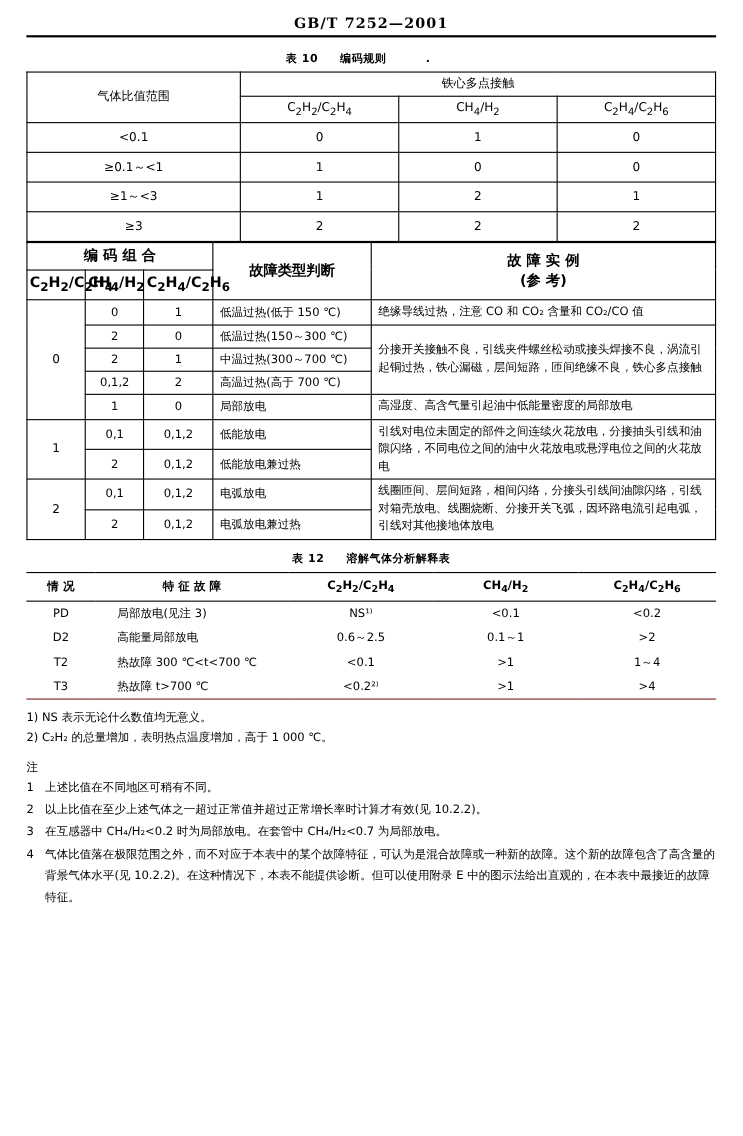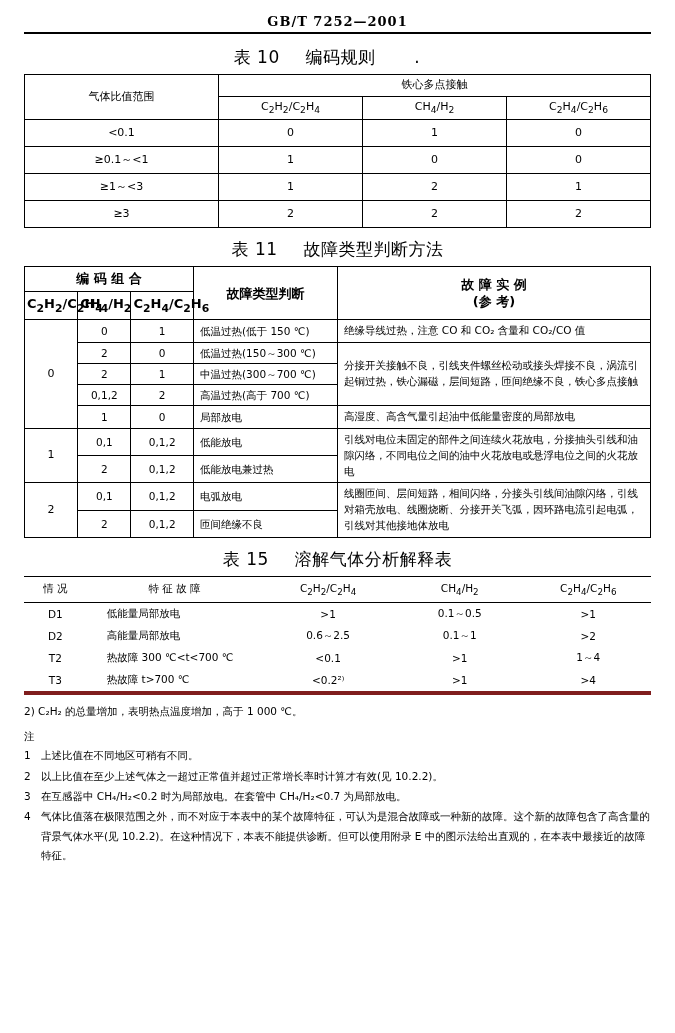--- a/index.html
+++ b/index.html
@@ -25,23 +25,24 @@
     padding-bottom:3px;
     font-family:"DejaVu Serif","Liberation Serif",serif;
   }
   .header-rule{
     border-bottom:2px solid #000;
     margin-bottom:12px;
   }
   
   .tbl-caption{
     text-align:center;
-    font-size:17px;
+    font-size:10px;
     margin:10px 0 5px 0;
     letter-spacing:0.5px;
+    font-weight:bold;
   }
   .tbl-caption .num{margin:0 4px;}
   .tbl-caption .dot{
     display:inline-block;
     width:60px;
   }
   
   table{
     border-collapse:collapse;
     width:100%;
@@ -84,25 +85,25 @@
     table-layout:fixed;
   }
   .t12 th,.t12 td{
     padding:4px 2px;
     text-align:center;
     vertical-align:middle;
   }
   .t12 thead th{
     border-top:1px solid #000;
     border-bottom:1px solid #000;
-    font-weight:normal;
+    font-weight:bold;
     padding:5px 2px;
     margin-top:25px;
   }
-  .t12 tbody tr:last-child td{border-bottom:4px solid #7f1d1d;}
+  .t12 tbody tr:last-child td{border-bottom:1px solid #7f1d1d;}
   .t12 td.c-left{text-align:left;padding-left:20px;}
   .t12 td.c-case{text-align:center;}
 
   .notes{
     font-size:10.5px;
     line-height:1.85;
     margin-top:7px;
   }
   .notes .ln{display:block;}
   .note-head{margin-top:9px;margin-bottom:2px;font-size:10.5px;}
@@ -174,25 +175,20 @@
       </tr>
       <tr>
         <td class="rowlabel">≥3</td>
         <td>2</td>
         <td>2</td>
         <td>2</td>
       </tr>
     </tbody>
   </table>
 
-  <div class="tbl-caption">
-    <span>表 11</span>
-    <span class="num">&nbsp;</span>
-    <span>故障类型判断方法</span>
-  </div>
 
   <table class="bordered t11">
     <colgroup>
       <col style="width:8.5%">
         <col style="width:8.5%">
         <col style="width:10%">
       <col style="width:23%">
         <col style="width:50%">
     </colgroup>
     <thead>
@@ -258,27 +254,27 @@
       <tr>
         <td class="grp" rowspan="2">2</td>
         <td>0,1</td>
         <td>0,1,2</td>
         <td class="type">电弧放电</td>
         <td class="desc" rowspan="2">线圈匝间、层间短路，相间闪络，分接头引线间油隙闪络，引线对箱壳放电、线圈烧断、分接开关飞弧，因环路电流引起电弧，引线对其他接地体放电</td>
       </tr>
       <tr>
         <td>2</td>
         <td>0,1,2</td>
-        <td class="type">匝间绝缘不良</td>
+        <td class="type">电弧放电兼过热</td>
       </tr>
     </tbody>
   </table>
 
   <div class="tbl-caption">
-    <span>表 15</span>
+    <span>表 12</span>
     <span class="num">&nbsp;</span>
     <span>溶解气体分析解释表</span>
   </div>
 
   <table class="t12">
     <colgroup>
       <col style="width:10%">
         <col style="width:28%">
         <col style="width:21%">
       <col style="width:21%">
@@ -288,25 +284,25 @@
       <tr>
         <th>情 况</th>
         <th>特 征 故 障</th>
         <th>C<sub>2</sub>H<sub>2</sub>/C<sub>2</sub>H<sub>4</sub></th>
         <th>CH<sub>4</sub>/H<sub>2</sub></th>
         <th>C<sub>2</sub>H<sub>4</sub>/C<sub>2</sub>H<sub>6</sub></th>
       </tr>
     </thead>
     <tbody>
       <tr>
-        <td class="c-case">D1</td>
-        <td class="c-left">低能量局部放电</td>
-        <td>&gt;1</td>
-        <td>0.1～0.5</td>
-        <td>&gt;1</td>
+        <td class="c-case">PD</td>
+        <td class="c-left">局部放电(见注 3)</td>
+        <td>NS¹⁾</td>
+        <td>&lt;0.1</td>
+        <td>&lt;0.2</td>
       </tr>
       <tr>
         <td class="c-case">D2</td>
         <td class="c-left">高能量局部放电</td>
         <td>0.6～2.5</td>
         <td>0.1～1</td>
         <td>&gt;2</td>
       </tr>
       <tr>
         <td class="c-case">T2</td>
@@ -319,20 +315,21 @@
         <td class="c-case">T3</td>
         <td class="c-left">热故障 t&gt;700 ℃</td>
         <td>&lt;0.2²⁾</td>
         <td>&gt;1</td>
         <td>&gt;4</td>
       </tr>
     </tbody>
   </table>
 
   <div class="notes">
+    <span class="ln">1) NS 表示无论什么数值均无意义。</span>
     <span class="ln">2) C₂H₂ 的总量增加，表明热点温度增加，高于 1 000 ℃。</span>
   </div>
 
   <div class="note-head">注</div>
 
   <div class="numlist">
     <div class="item">
       <span class="n">1</span>
       <span class="tx">上述比值在不同地区可稍有不同。</span>
     </div>

